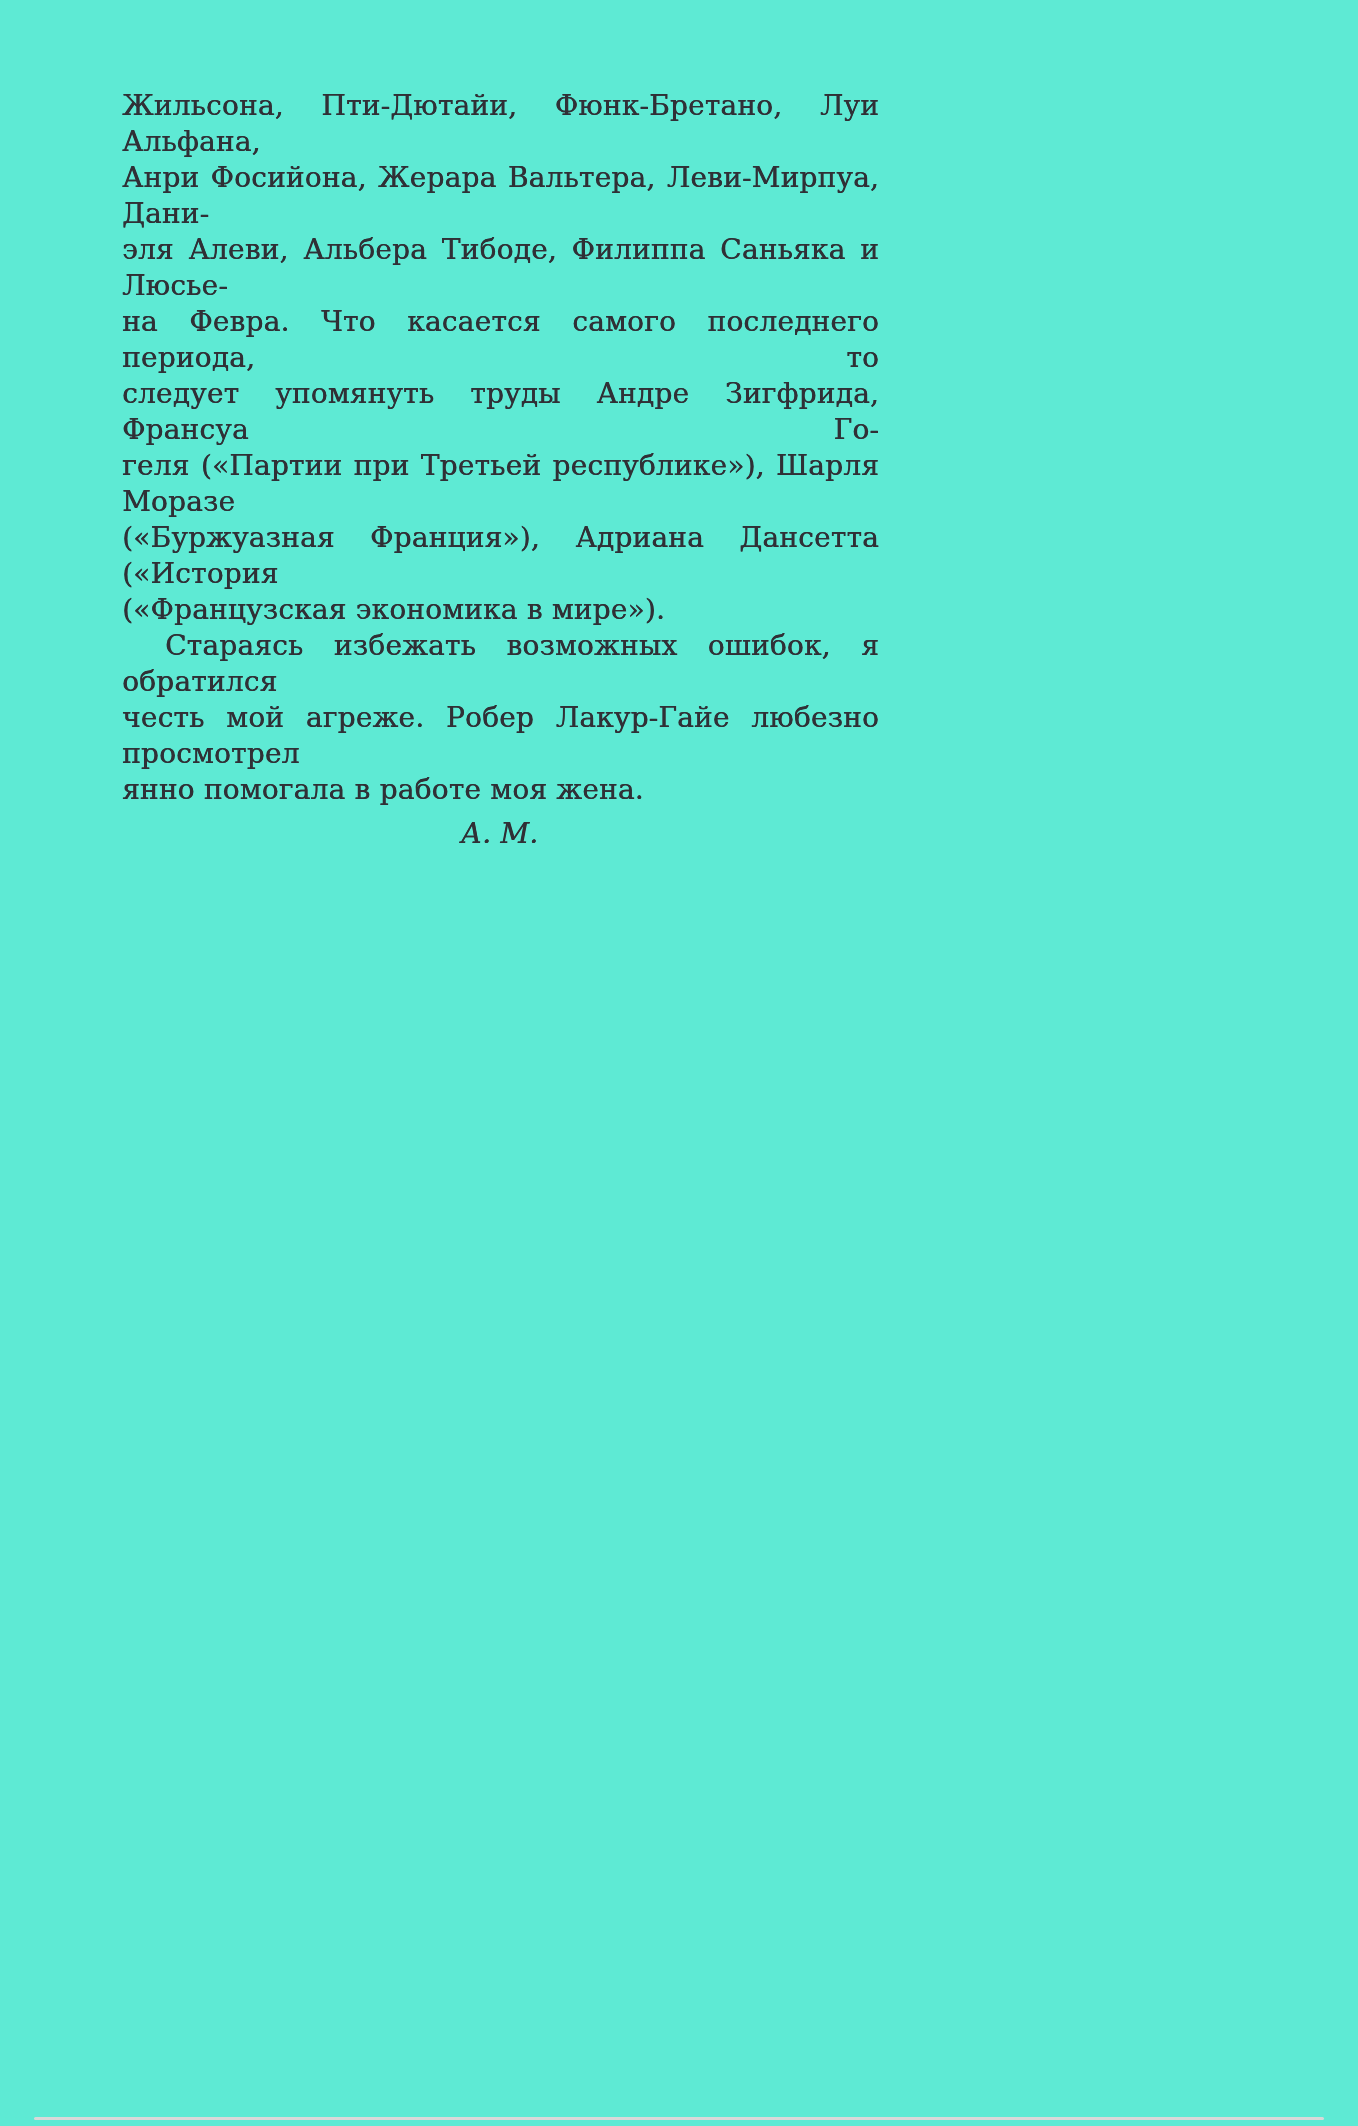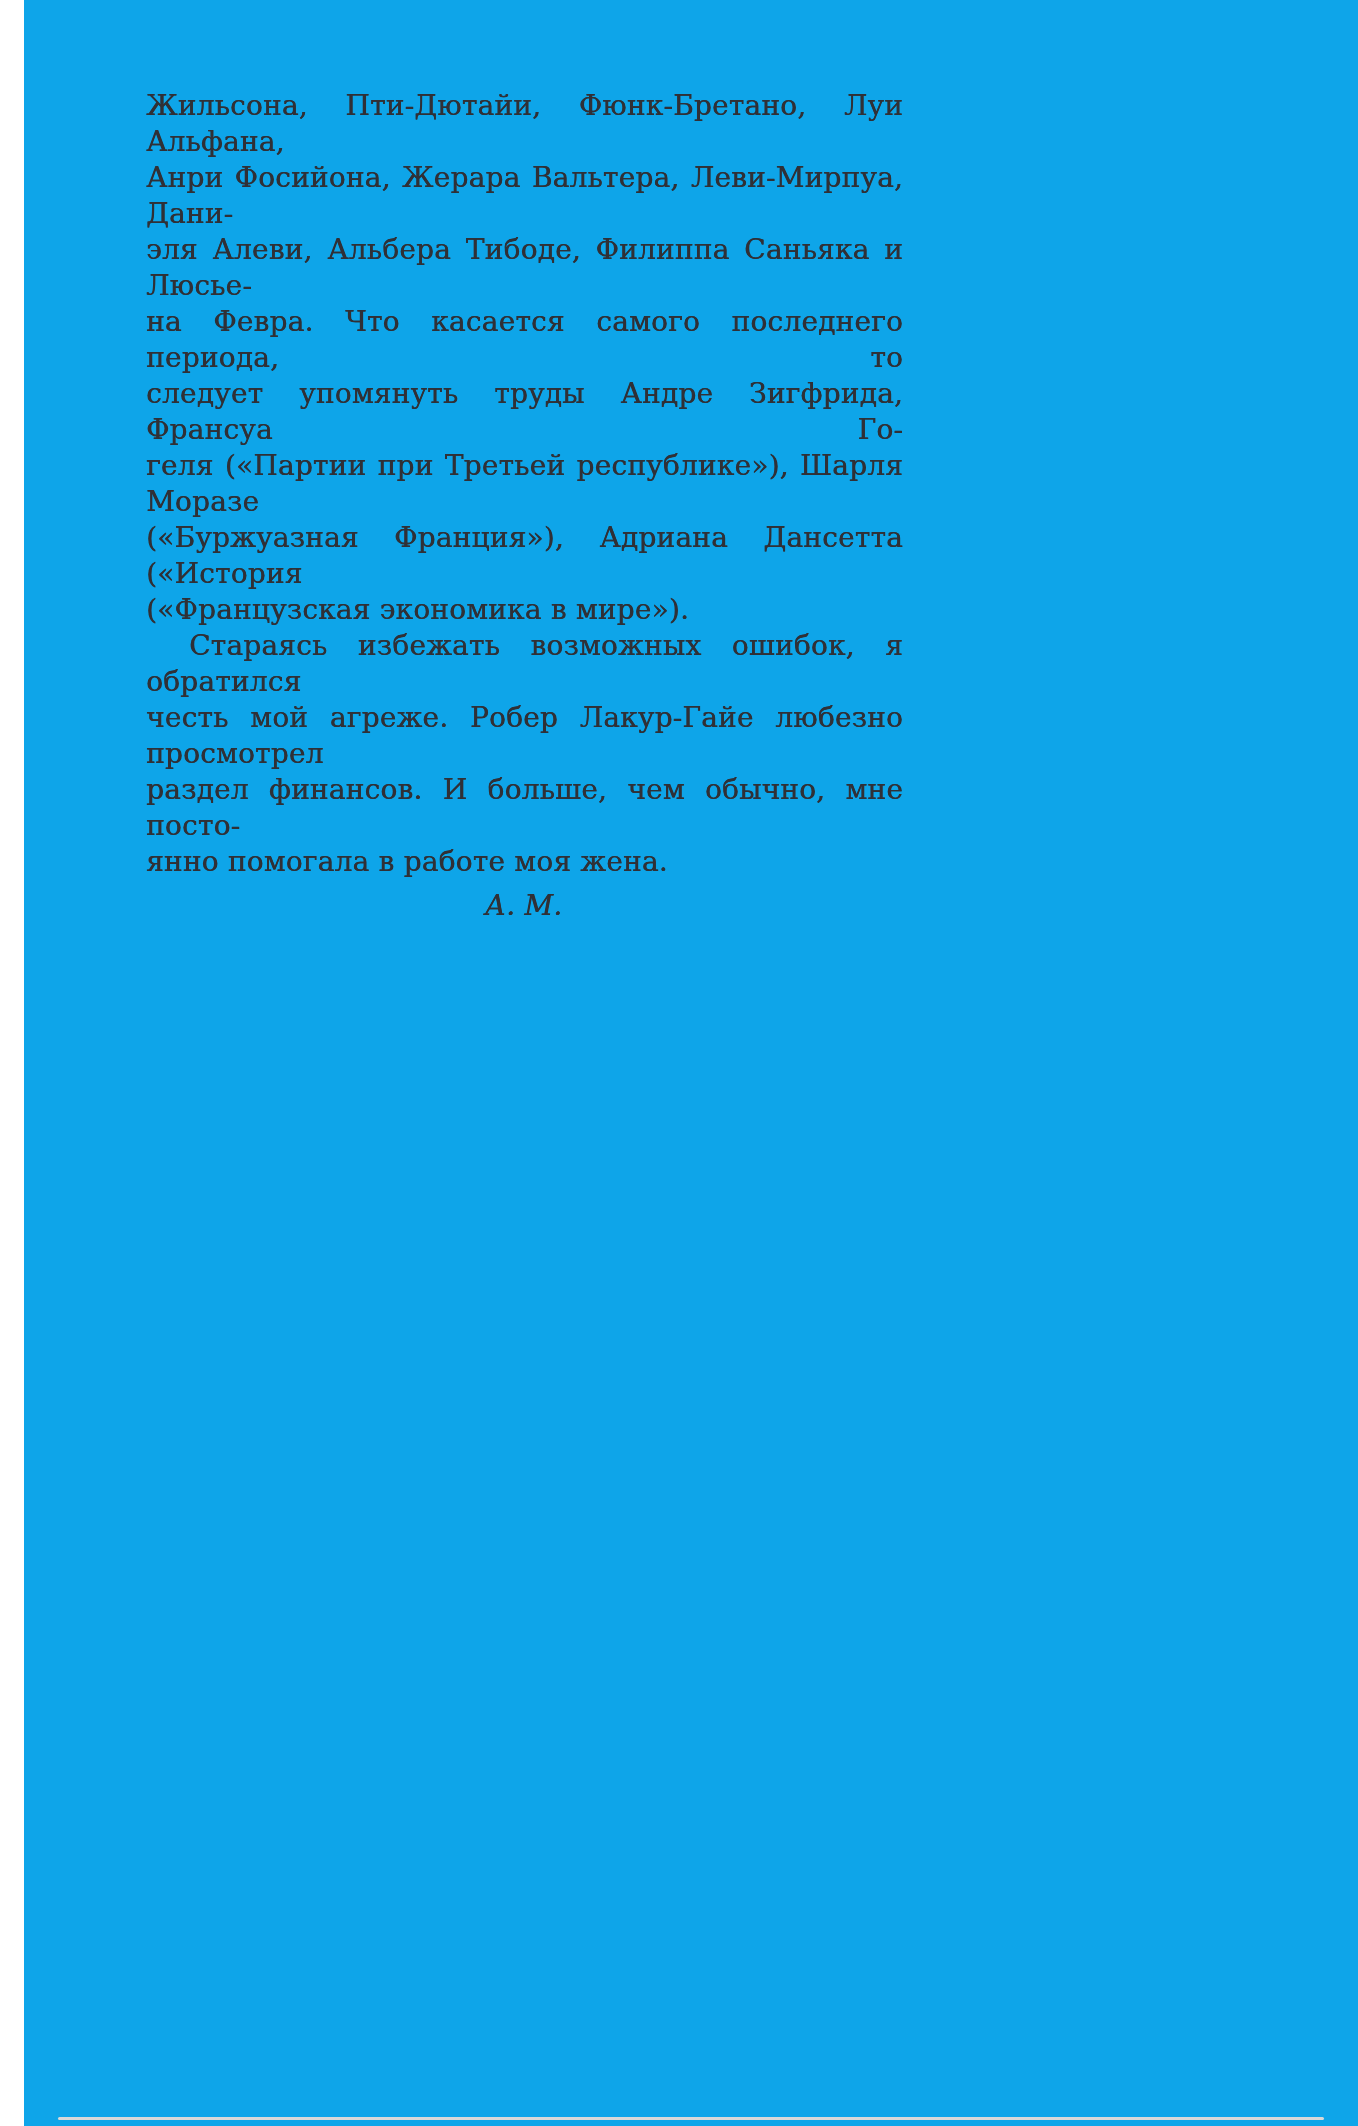--- a/index.html
+++ b/index.html
@@ -10,22 +10,21 @@
   body {
     position: relative;
     width: 1358px;
     height: 2126px;
     overflow: hidden;
     font-family: "DejaVu Serif", "Liberation Serif", serif;
   }
   .page {
     position: absolute;
     inset: 0;
-    background: #0ea5e9;
-    margin-left: 24px;
+    background: #5eead4;
   }
   .text-block {
     position: absolute;
     left: 122px;
     top: 88px;
     width: 757px;
     color: #303036;
     font-size: 28px;
     line-height: 36px;
     letter-spacing: 0.2px;
@@ -75,21 +74,20 @@
       <p class="ln">на Февра. Что касается самого последнего периода, то</p>
       <p class="ln">следует упомянуть труды Андре Зигфрида, Франсуа Го-</p>
       <p class="ln">геля («Партии при Третьей республике»), Шарля Моразе</p>
       <p class="ln">(«Буржуазная Франция»), Адриана Дансетта («История</p>
       <p class="ln end">(«Французская экономика в мире»).</p>
     </div>
 
     <div>
       <p class="ln indent">Стараясь избежать возможных ошибок, я обратился</p>
       <p class="ln">честь мой агреже. Робер Лакур-Гайе любезно просмотрел</p>
-      <p class="ln">раздел финансов. И больше, чем обычно, мне посто-</p>
       <p class="ln end">янно помогала в работе моя жена.</p>
     </div>
 
     <p class="sig">А. М.</p>
   </section>
 
   <div class="page-edge"></div>
 </main>
 
 </body></html>

